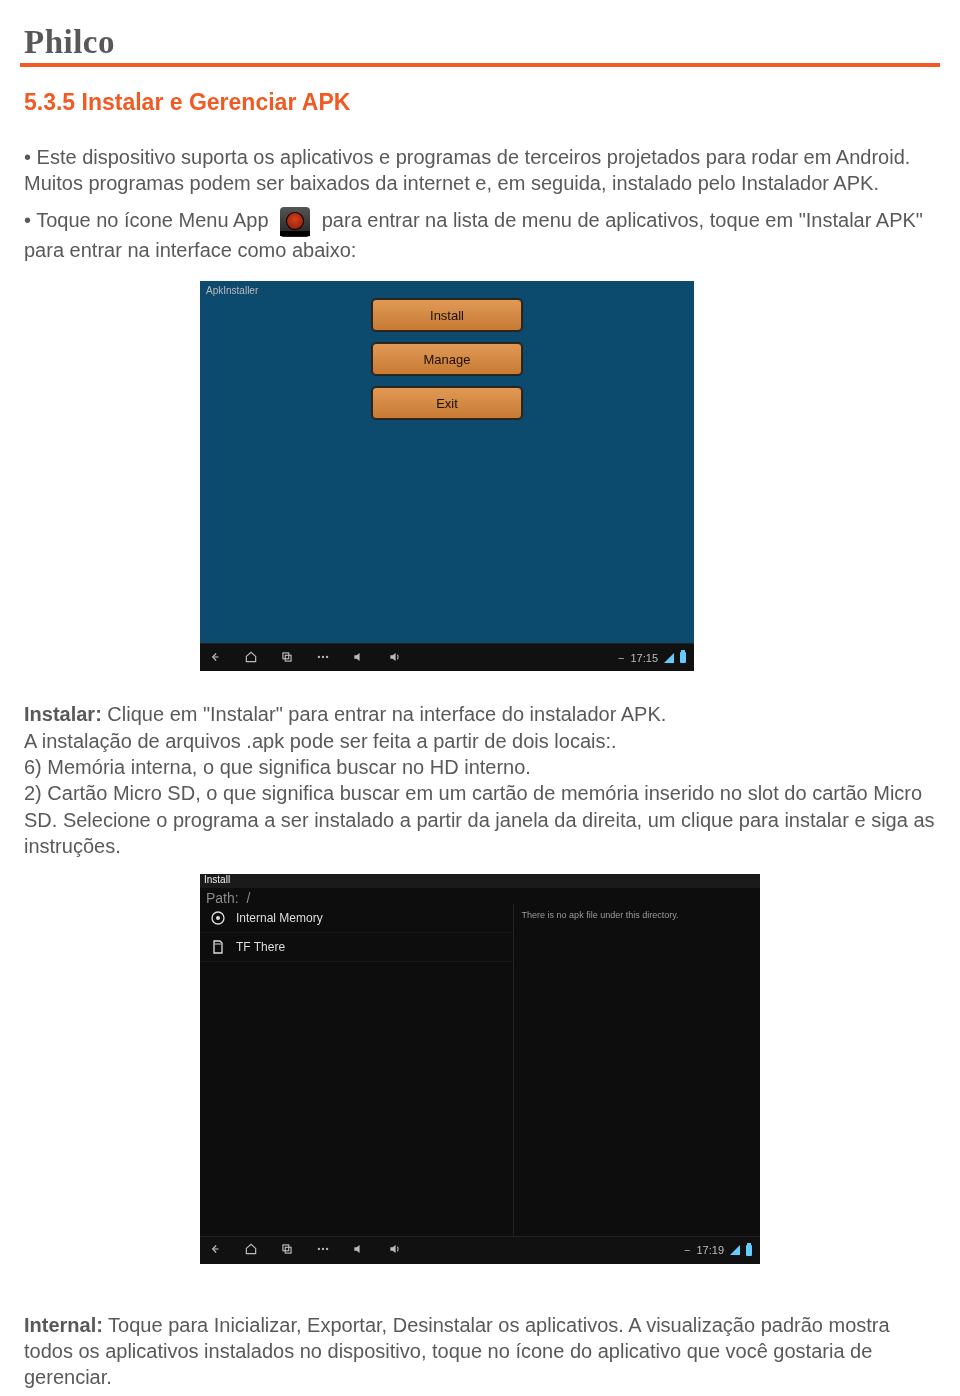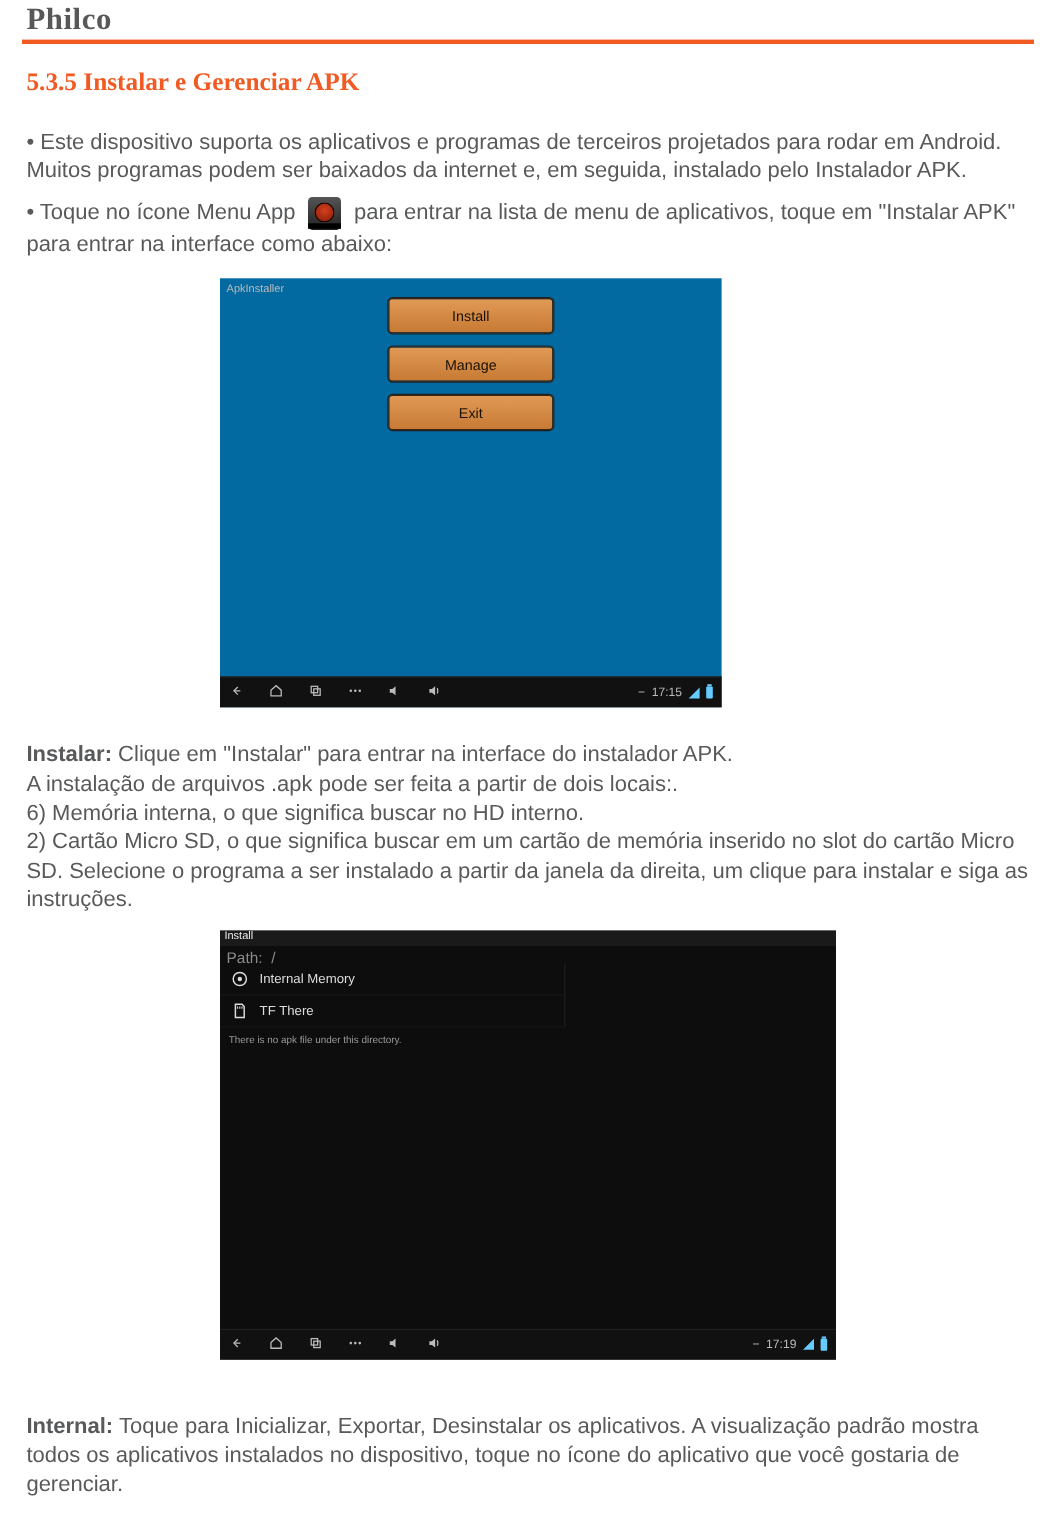--- a/index.html
+++ b/index.html
@@ -1,20 +1,20 @@
 <!DOCTYPE html>
 <html><head>
 <meta charset="utf-8">
 <style>
   * { box-sizing: border-box; margin: 0; padding: 0; }
   html, body { width: 960px; background: #fff; font-family: "Segoe UI", Arial, sans-serif; color: #58595b; }
   .page { width: 960px; padding: 0 20px 30px 20px; }
-  .brand { font-family: Georgia, "Times New Roman", serif; font-weight: 700; font-size: 28px; color: #585858; padding: 2px 0 2px 4px; letter-spacing: 0.5px; }
+  .brand { font-family: Georgia, "Times New Roman", serif; font-weight: 700; font-size: 33px; color: #585858; padding: 24px 0 2px 4px; letter-spacing: 0.5px; }
   .brandline { height: 4px; background: #f15a22; margin: 0 0 22px 0; }
-  .section-title { color: #f15a22; font-size: 23px; font-weight: 700; margin: 0 0 28px 4px; font-family: Liberation Serif, serif; }
+  .section-title { color: #f15a22; font-size: 23px; font-weight: 700; margin: 0 0 28px 4px; }
   .bodytext { font-size: 20px; line-height: 1.32; color: #58595b; padding: 0 4px; }
   .bold { font-weight: 700; }
   .app-icon {
     display: inline-block; vertical-align: middle;
     width: 30px; height: 30px; border-radius: 4px;
     background: linear-gradient(#555, #222);
     position: relative; margin: 0 6px;
   }
   .app-icon::before {
     content: ""; position: absolute; left: 50%; top: 50%;
@@ -23,21 +23,21 @@
     transform: translate(-50%,-55%);
     box-shadow: 0 0 0 1px #000 inset;
   }
   .app-icon::after {
     content: ""; position: absolute; left: 0; right: 0; bottom: 1px;
     height: 5px; background: #000;
   }
 
   
   .shot1-wrap { margin: 18px auto 30px auto; width: 560px; }
-  .shot1 { width: 456px; height: 390px; background: #0369a1; position: relative; font-size: 11px; color: #ddd; }
+  .shot1 { width: 494px; height: 390px; background: #0c4a6e; position: relative; font-size: 11px; color: #ddd; }
   .shot1 .titlebar { position: absolute; left: 6px; top: 4px; font-size: 10px; color: #bbb; }
   .shot1 .btncol { position: absolute; left: 50%; top: 18px; transform: translateX(-50%); width: 150px; }
   .shot1 .btn {
     height: 32px; margin-bottom: 12px; border-radius: 4px;
     background: linear-gradient(#e09a56, #c77a34);
     border: 1px solid #3a2512; color: #1a1008; font-size: 13px;
     display: flex; align-items: center; justify-content: center;
     box-shadow: 0 0 0 1px #222; font-weight: 500;
   }
   .shot1 .navbar, .shot2 .navbar {
@@ -52,21 +52,21 @@
   .sigbar { display: inline-block; width: 10px; height: 10px; position: relative; }
   .sigbar::before { content:""; position:absolute; bottom:0; left:0; border-left:10px solid transparent; border-bottom:10px solid #6cf; }
   .batt { display:inline-block; width:6px; height:11px; background:#6cf; border-radius:1px; position:relative; }
   .batt::before { content:""; position:absolute; top:-2px; left:1px; width:4px; height:2px; background:#6cf; }
 
   
   .shot2-wrap { margin: 14px auto 26px auto; width: 560px; }
   .shot2 { width: 560px; height: 390px; background: #0d0d0d; position: relative; font-size: 11px; color: #ccc; }
   .shot2 .hdr { position: absolute; left: 0; top: 0; right: 0; height: 14px; background: #1a1a1a; color: #eee; font-size: 10px; padding-left: 4px; }
   .shot2 .path { position: absolute; left: 6px; top: 16px; font-size: 14px; color: #8a8a8a; }
-  .shot2 .split { position: absolute; left: 0; right: 0; top: 30px; bottom: 28px; display: flex; flex-direction: column; }
+  .shot2 .split { position: absolute; left: 0; right: 0; top: 30px; bottom: 28px; display: flex; }
   .shot2 .left { width: 56%; border-right: 1px solid #222; }
   .shot2 .row { display: flex; align-items: center; gap: 10px; padding: 6px 10px; font-size: 12px; color: #ddd; border-bottom: 1px solid #181818; }
   .shot2 .row svg { flex: 0 0 auto; }
   .shot2 .right { flex: 1; padding: 6px 8px; font-size: 9px; color: #9a9a9a; }
   .spacer-sm { height: 10px; }
   .spacer-md { height: 22px; }
 </style>
 </head>
 <body>
 

